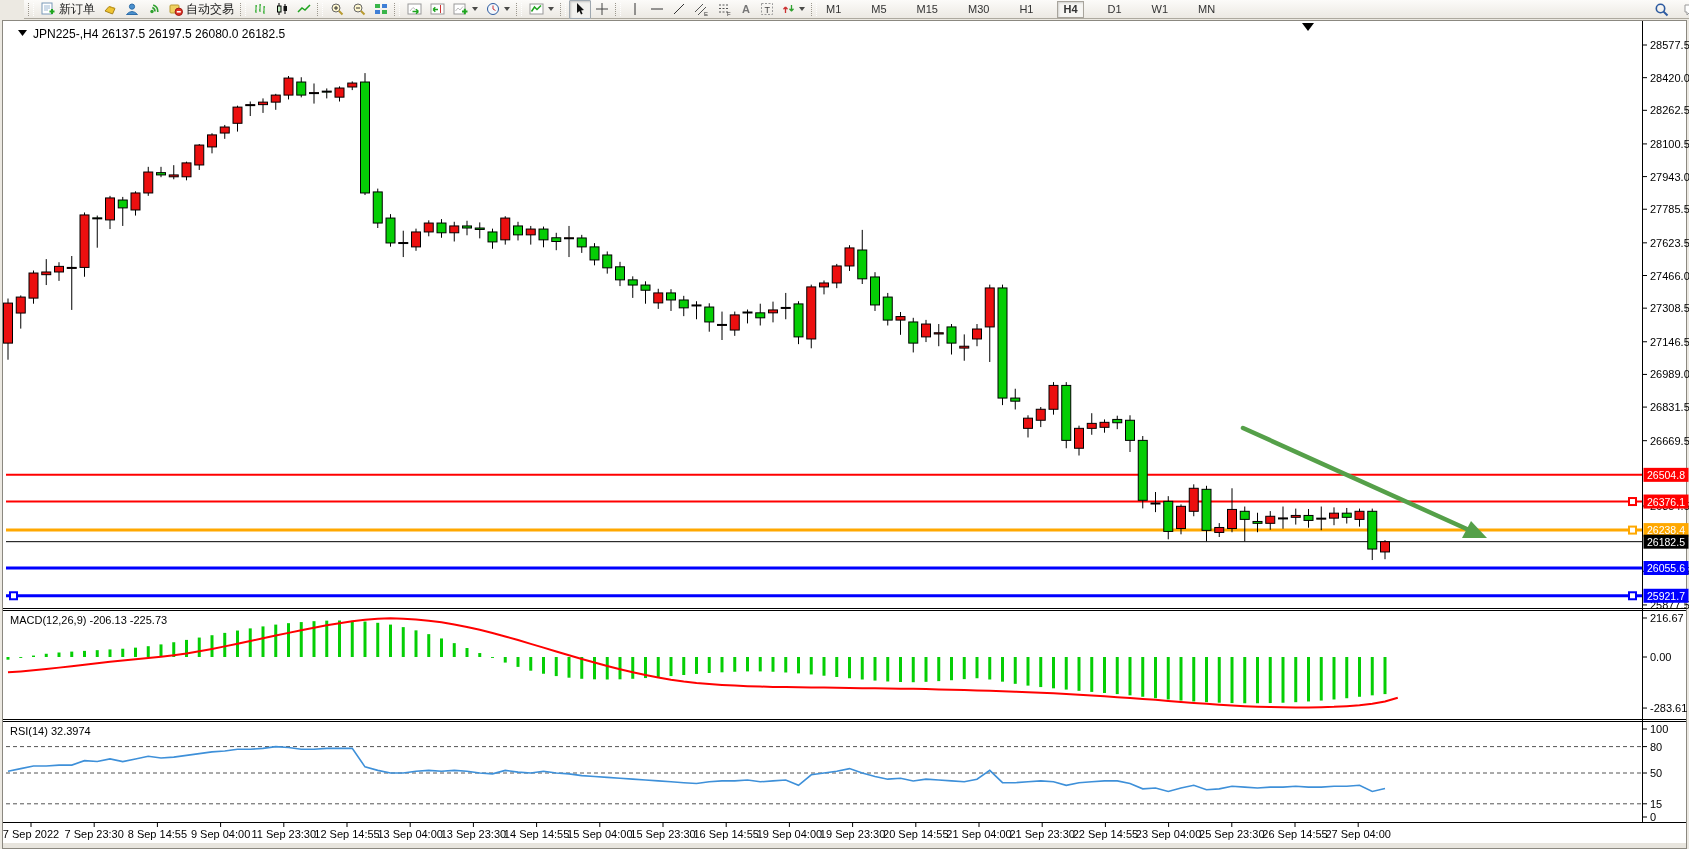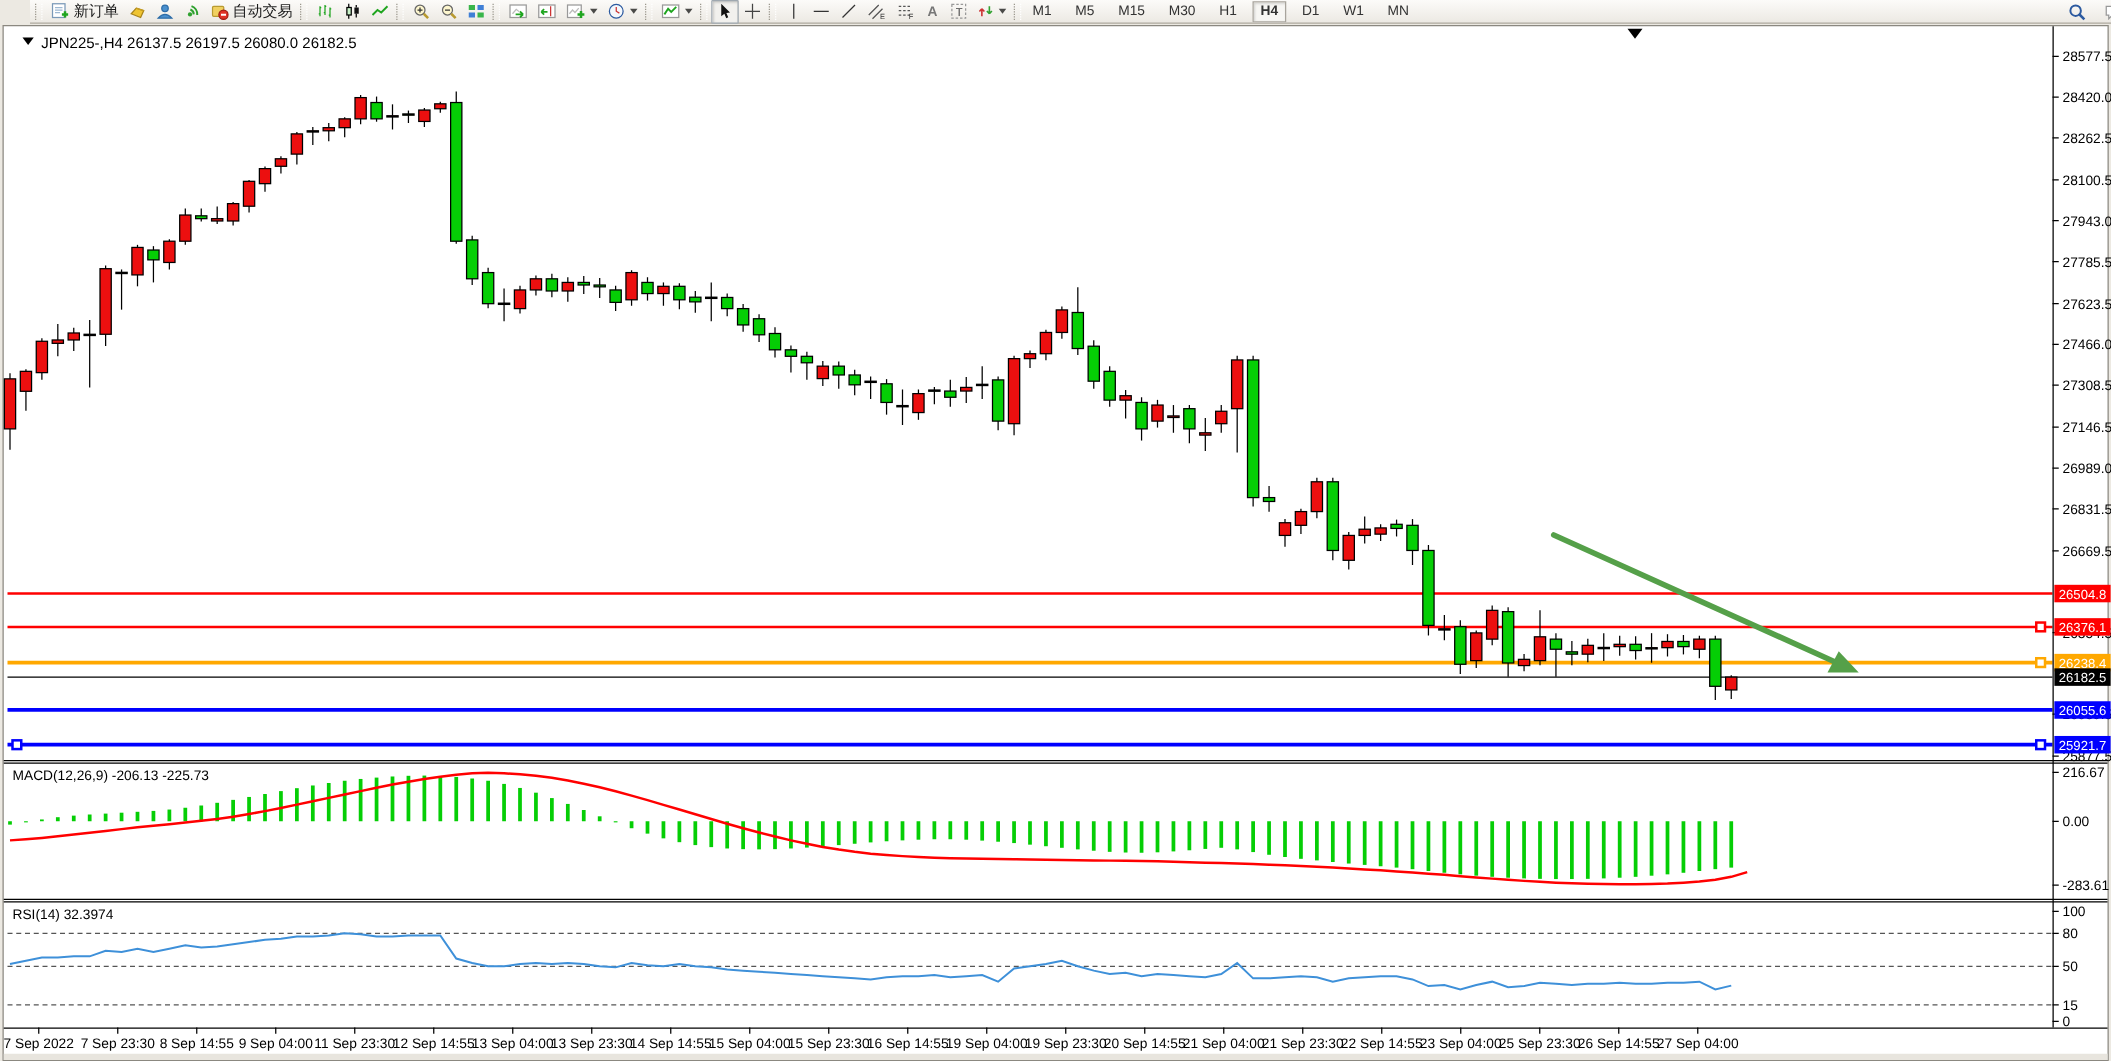--- a/index.html
+++ b/index.html
@@ -242,21 +242,21 @@
   <div class="tb">
       <span>
         <svg width="13" height="14">
           <path d="M3.5 11V5 M3.5 5l-2 2.2 M3.5 5l2 2.2" stroke="#C33" fill="none" stroke-width="1.3"></path>
           <path d="M9.5 3v6 M9.5 9l-2-2.2 M9.5 9l2-2.2" stroke="#2FA12F" fill="none" stroke-width="1.3"></path>
         </svg>
       </span>
       <span class="caret"></span>
     </div>
   <div class="grip"></div>
-  <div id="tfs" style="display:flex;align-items:flex-end;gap:7px;">
+  <div id="tfs" style="display:flex;align-items:flex-end;gap:18px;">
       <div class="tf">M1</div>
       <div class="tf">M5</div>
       <div class="tf">M15</div>
       <div class="tf">M30</div>
       <div class="tf">H1</div>
       <div class="tf pressed">H4</div>
       <div class="tf">D1</div>
       <div class="tf">W1</div>
       <div class="tf">MN</div>
     </div>

